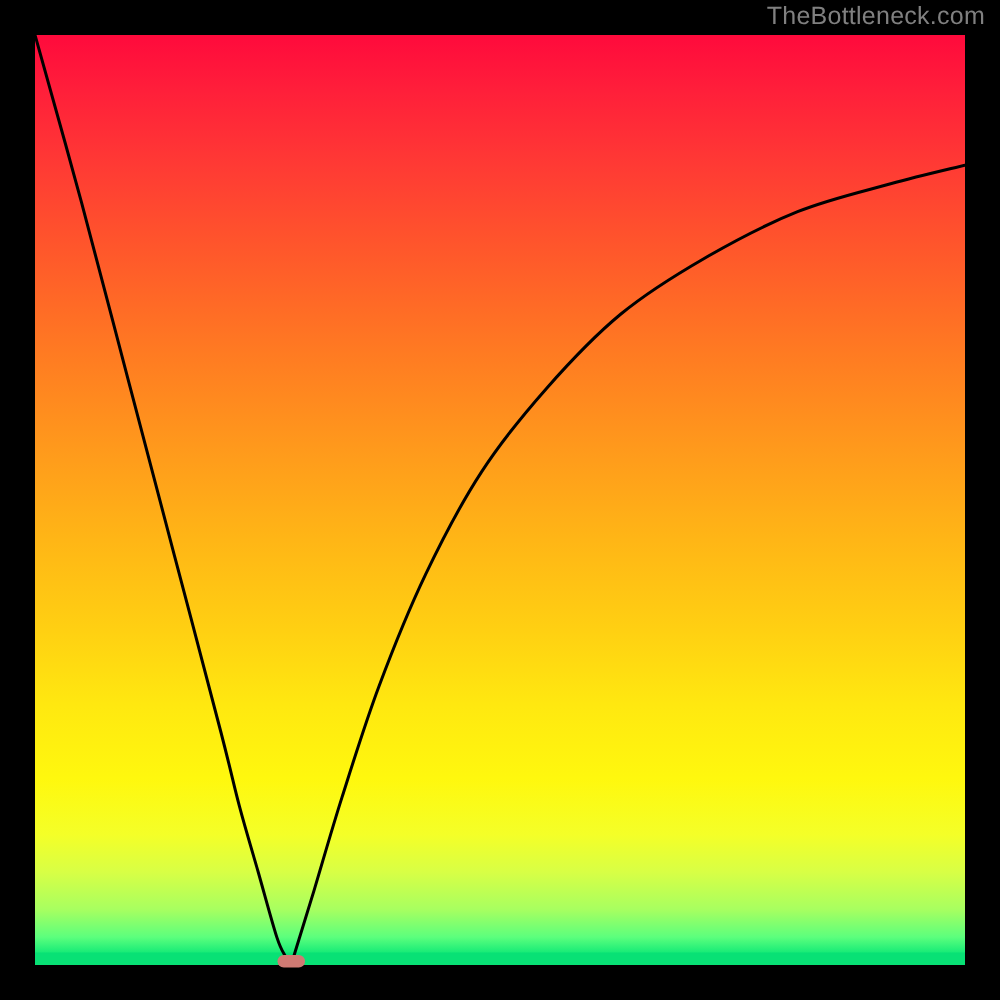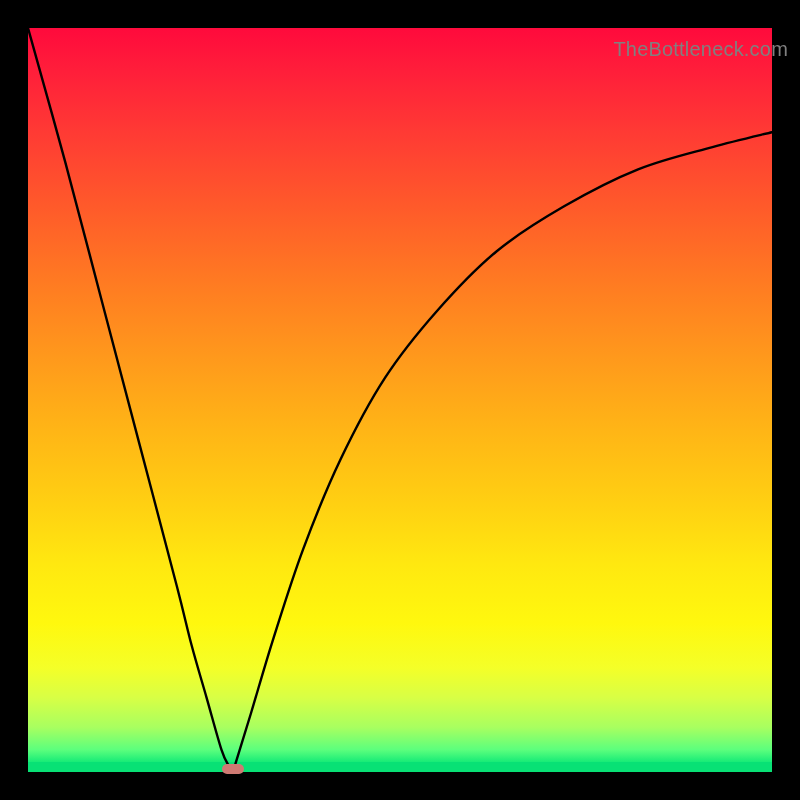--- a/index.html
+++ b/index.html
@@ -18,21 +18,20 @@
   }
   .watermark {
     position: absolute;
     top: 2px;
     right: 12px;
     color: #808080;
     font-size: 20px;
     font-weight: 400;
     letter-spacing: 0.2px;
     z-index: 10;
-    margin-top: 36px;
   }
   .plot {
     position: absolute;
     left: 28px;
     top: 28px;
     width: 744px;
     height: 744px;
   }
   .gradient {
     position: absolute;

